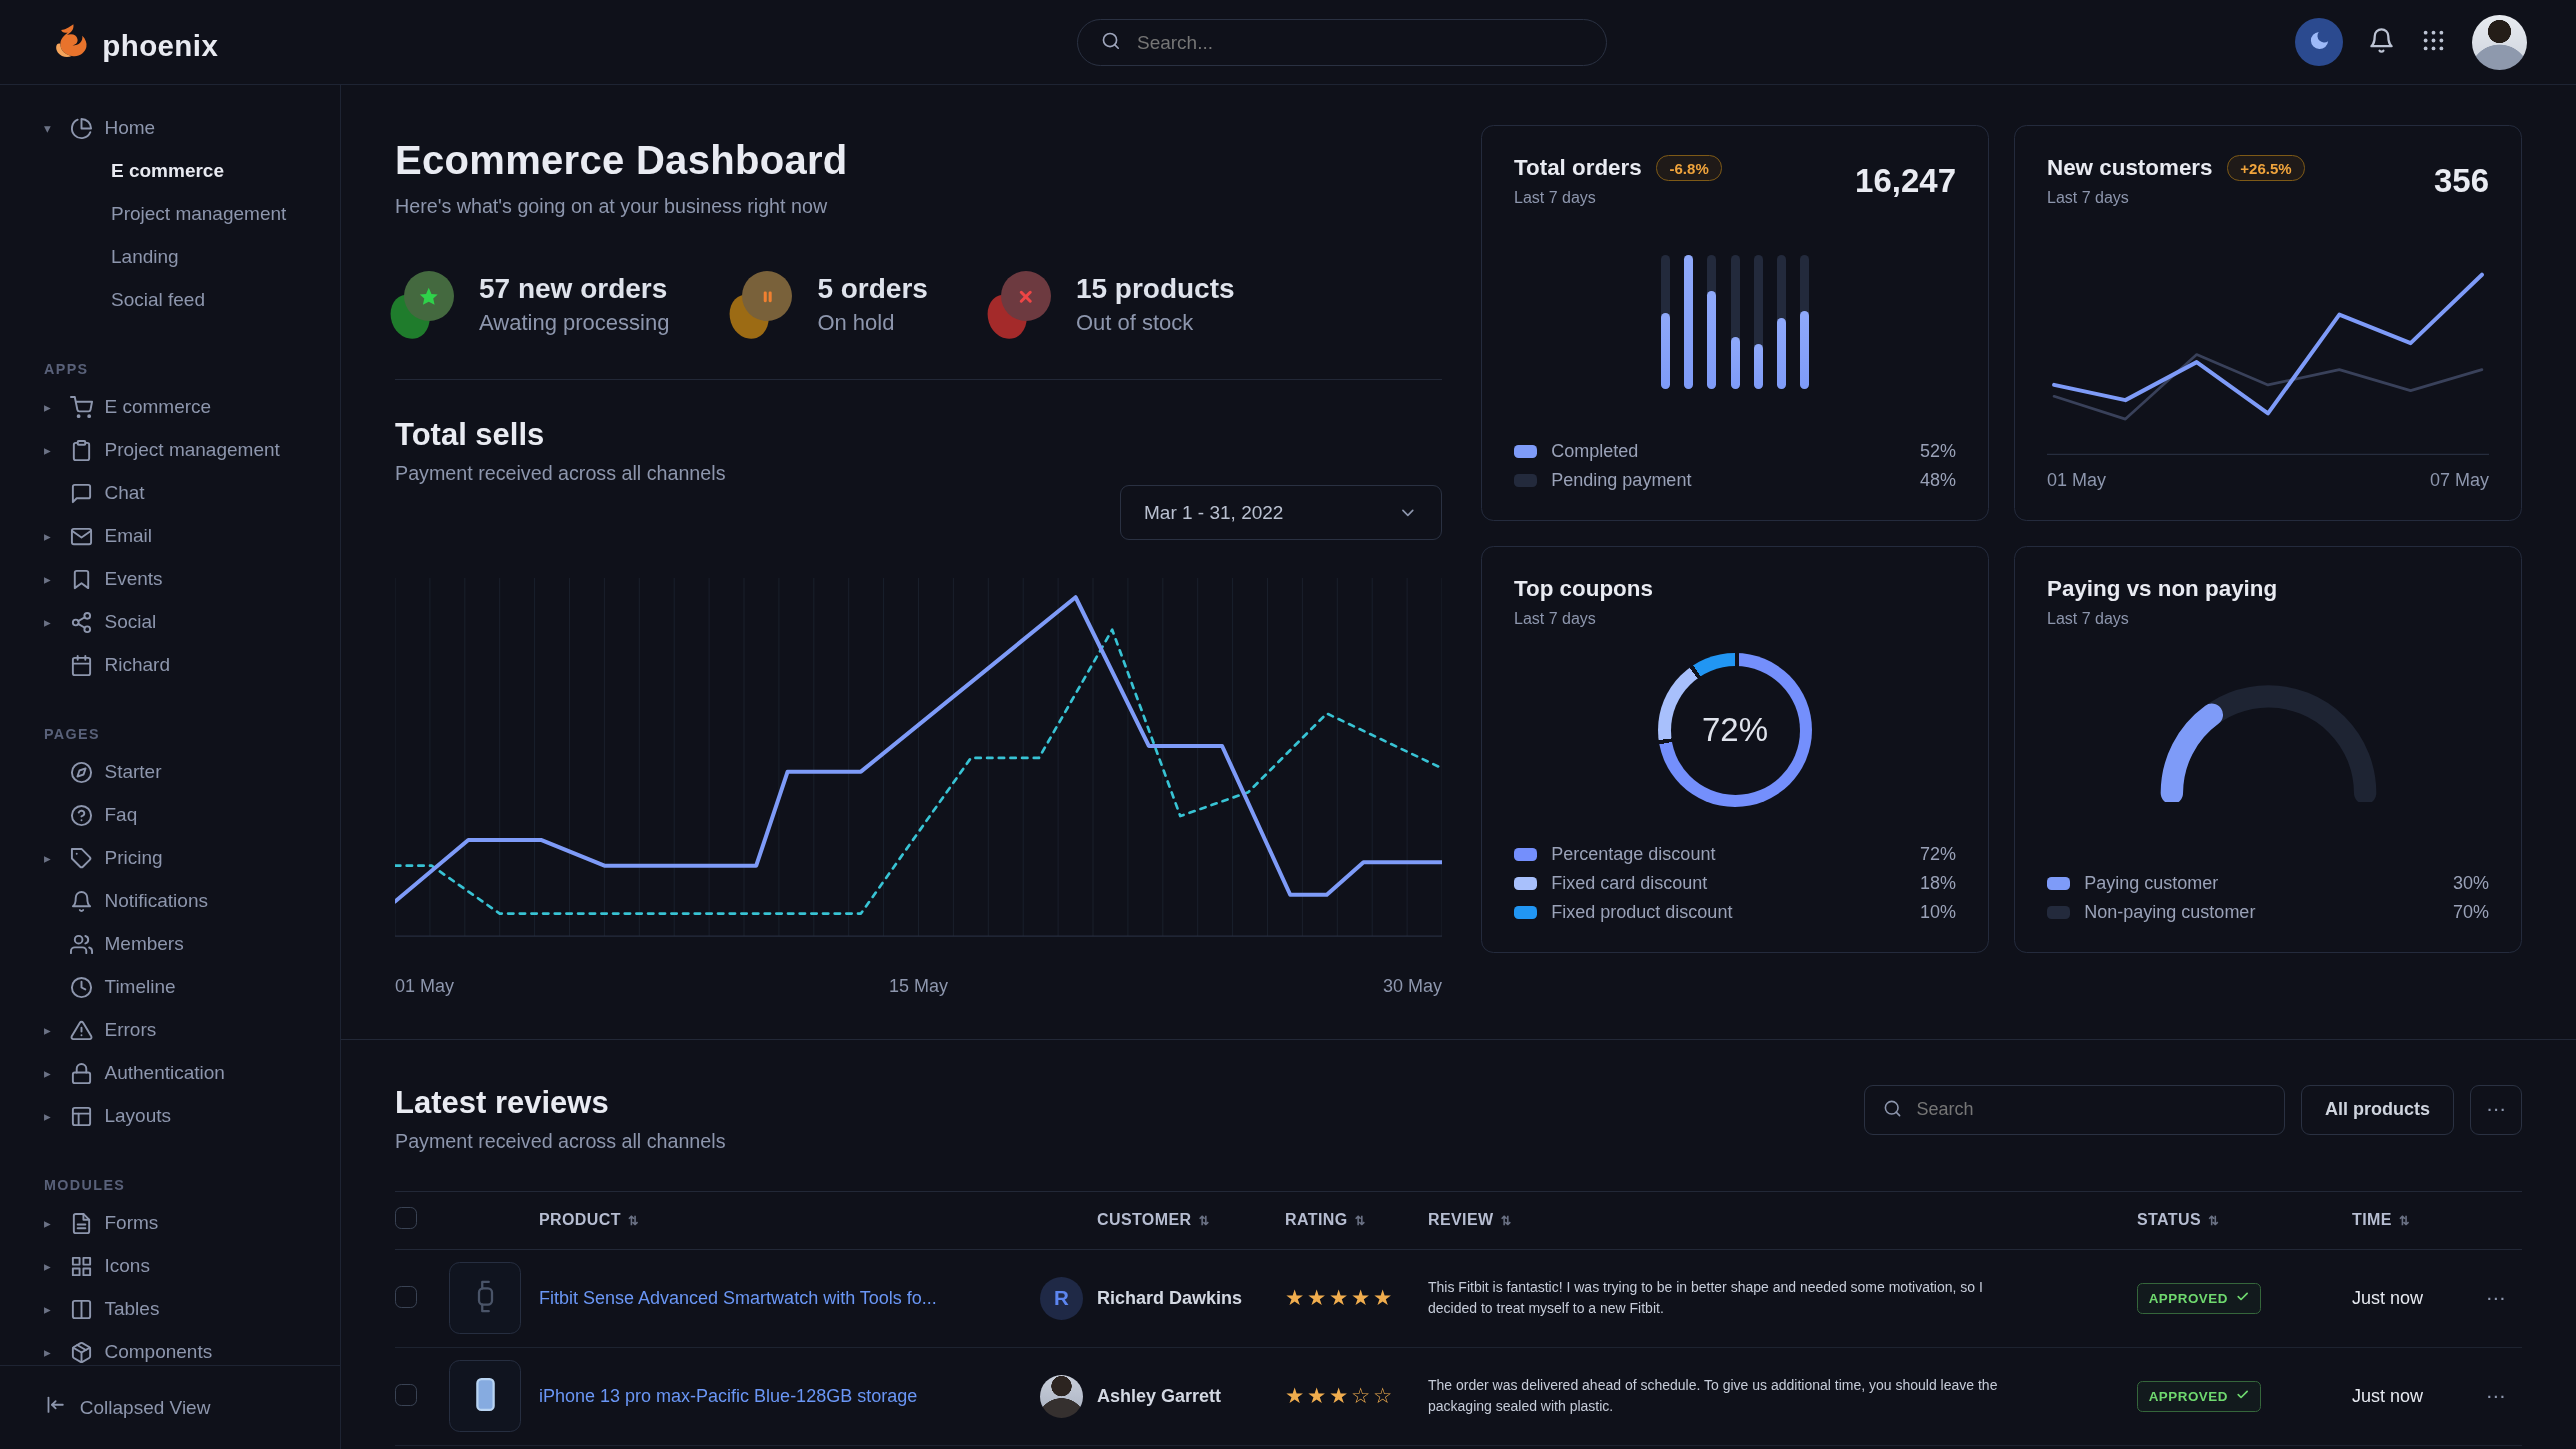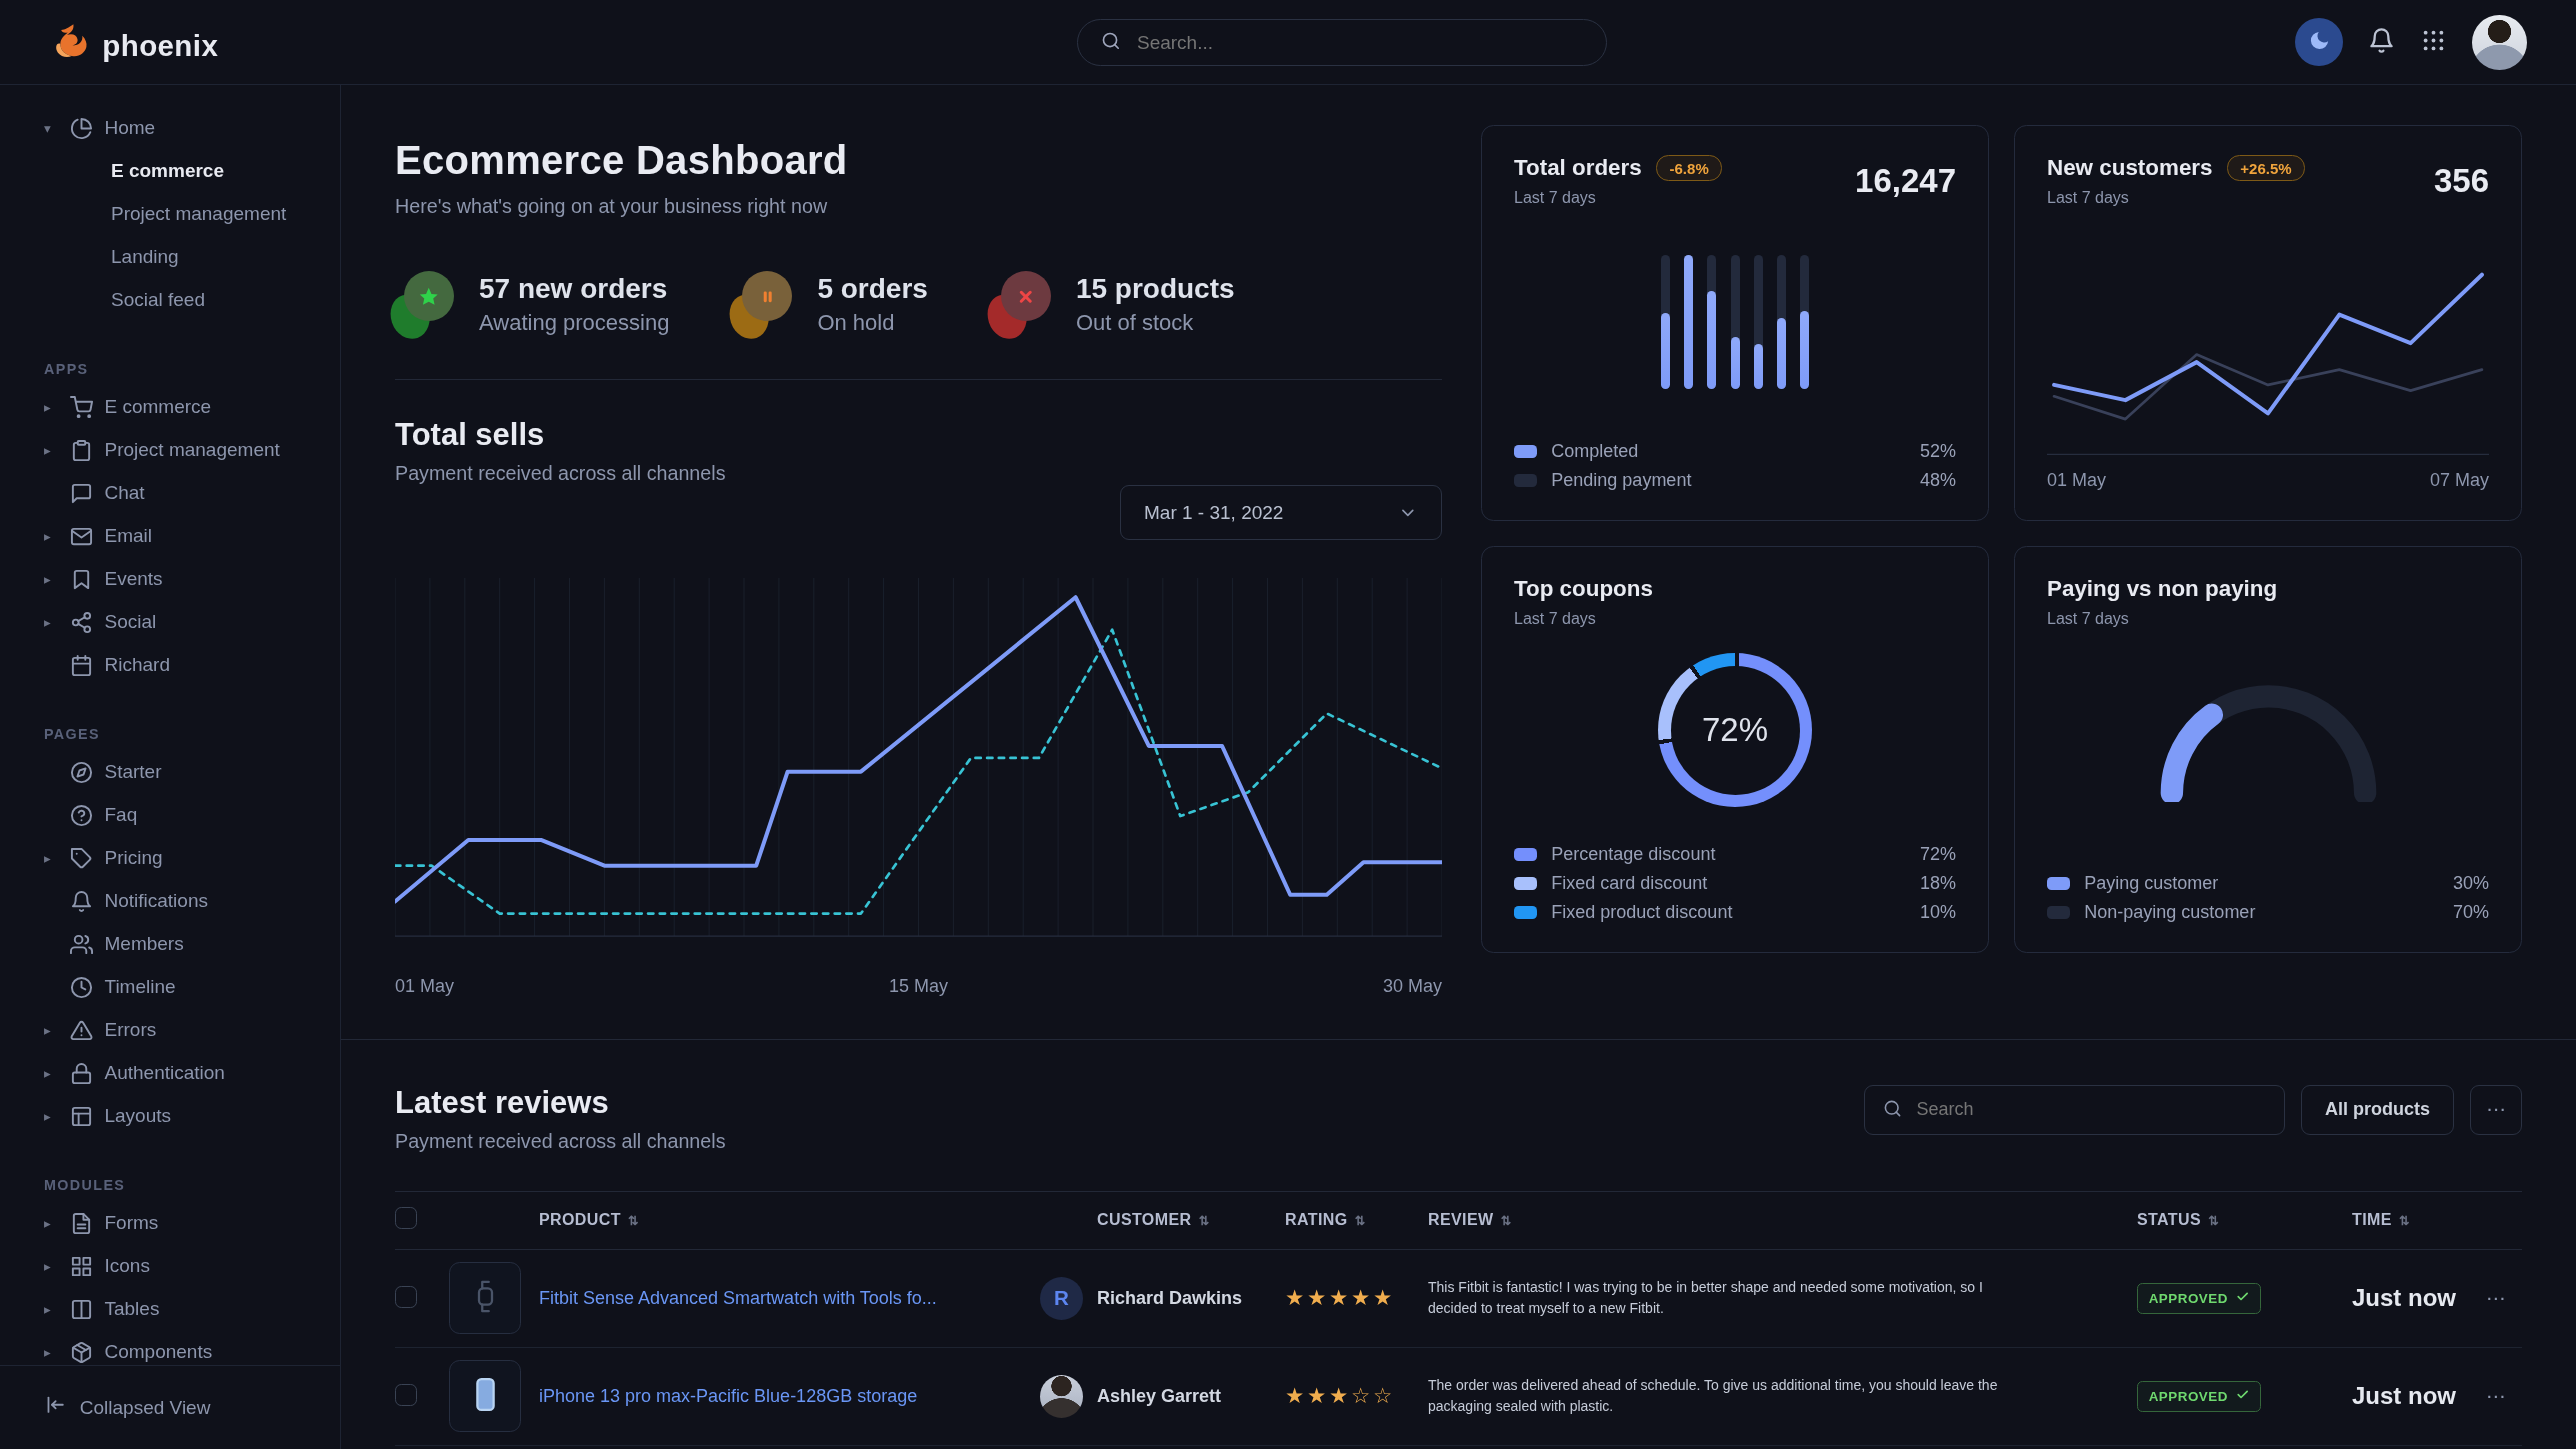--- a/index.html
+++ b/index.html
@@ -114,21 +114,21 @@
   .avatar-sm { width:43px; height:43px; border-radius:50%; flex:none; }
   .avatar-initial { background:#1f2946; color:#5d86f0; font-weight:700; font-size:20.6px; display:flex; align-items:center; justify-content:center; }
   .avatar-photo { background:
       radial-gradient(circle at 50% 26%, #2c2420 0 26%, rgba(0,0,0,0) 27%),
       radial-gradient(circle at 50% 110%, #35302f 0 46%, rgba(0,0,0,0) 47%),
       linear-gradient(#c9cfdb,#a8b0c0); }
   .customer-name { color:#d3d8e2; font-size:18px; font-weight:600; }
   .stars { font-size:21.5px; color:#f0ad4e; letter-spacing:2.7px; white-space:nowrap; }
   .review-text { font-size:14px; color:#c6ccd9; line-height:1.55; padding-right:116px; }
   .status-badge { display:inline-flex; align-items:center; gap:8px; color:#6fd96f; border:0.9px solid #35663b; background:rgba(47,110,54,.1); border-radius:5.4px; padding:6.3px 10.7px; font-size:13.4px; font-weight:800; letter-spacing:0.5px; }
-  .time-cell { color:#e6e9f0; font-weight:700; font-size:24px; }
+  .time-cell { color:#e6e9f0; font-weight:400; font-size:18px; }
   .row-dots { color:#8d96ad; font-size:19.7px; cursor:pointer; }
 </style>
 </head>
 <body>
 
 <div class="app">
 
   <header class="navbar">
     <div class="brand">
       <span class="logo">

